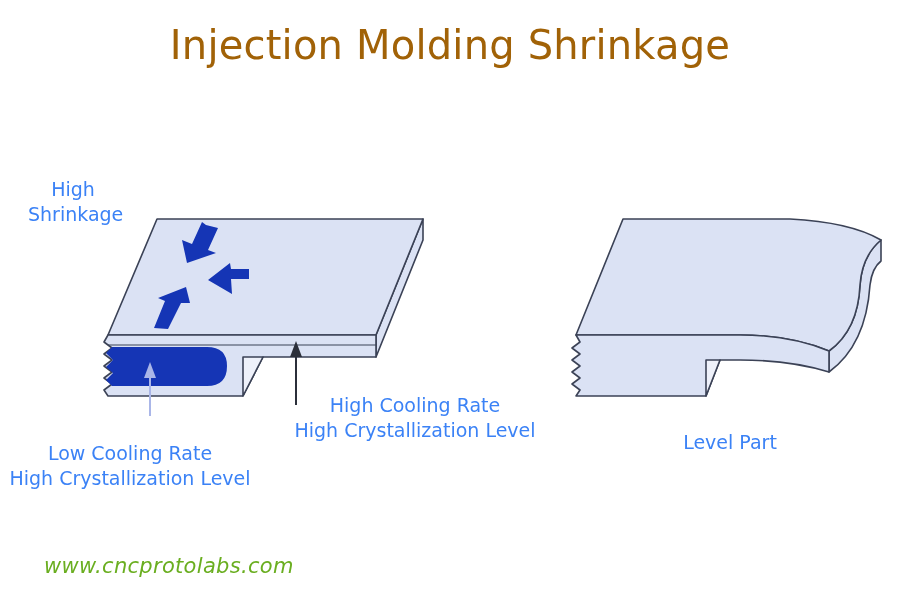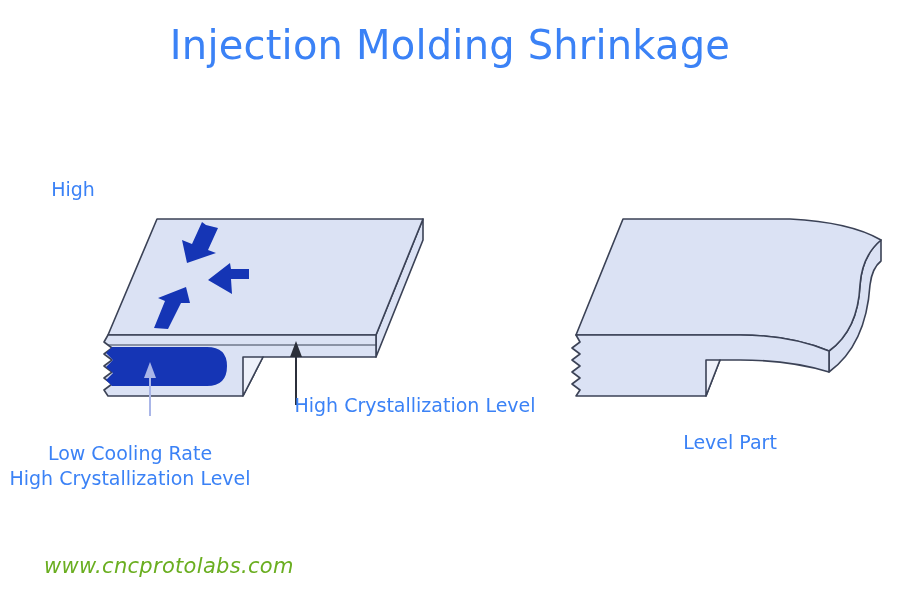--- a/index.html
+++ b/index.html
@@ -1,17 +1,17 @@
 <!DOCTYPE html>
 <html><head>
 <meta charset="utf-8">
 <style>
   html, body { margin:0; padding:0; background:#ffffff; }
   body { width:900px; height:600px; position:relative; overflow:hidden; font-family:"DejaVu Sans", sans-serif; }
-  .title { position:absolute; left:0; top:22px; width:900px; text-align:center; font-size:40px; color:#3b82f6; font-weight:normal; letter-spacing:0.2px; }
+  .title { position:absolute; left:0; top:22px; width:900px; text-align:center; font-size:40px; color:#a16207; font-weight:normal; letter-spacing:0.2px; }
   .diagram { position:absolute; left:0; top:0; width:900px; height:600px; }
   .label { position:absolute; color:#3b82f6; font-size:19px; line-height:25px; text-align:center; }
   .label span { display:block; white-space:nowrap; }
   .lbl-high-shrink { left:28px; top:177px; width:90px; }
   .lbl-high-cooling { left:290px; top:393px; width:250px; }
   .lbl-low-cooling { left:0; top:441px; width:260px; }
   .lbl-warped { left:640px; top:430px; width:180px; }
   .footer { position:absolute; left:44px; top:554px; font-size:21px; color:#6aae20; letter-spacing:0.3px;font-style:italic; }
 </style>
 </head>
@@ -56,23 +56,25 @@
 
     <path d="M623,219 L790,219 Q850,222 881,240 Q862,256 860,285 Q858,330 829,351 Q790,335 740,335 L576,335 Z"></path>
 
     <path d="M576,335 L740,335 Q790,335 829,351 L829,372 Q790,360 740,360 L720,360 L706,396 L576,396 L580,390 L572,384 L580,378 L572,372 L580,366 L572,360 L580,354 L572,348 L580,342 Z"></path>
     <polygon points="706,360 720,360 706,396" fill="#eef1fa"></polygon>
   </g>
 </svg>
 
 <div class="label lbl-high-shrink">
   <span>High</span>
+  <span>Shrinkage</span>
 </div>
 
 <div class="label lbl-high-cooling">
+  <span>High Cooling Rate</span>
   <span>High Crystallization Level</span>
 </div>
 
 <div class="label lbl-low-cooling">
   <span>Low Cooling Rate</span>
   <span>High Crystallization Level</span>
 </div>
 
 <div class="label lbl-warped">
   <span>Level Part</span>

